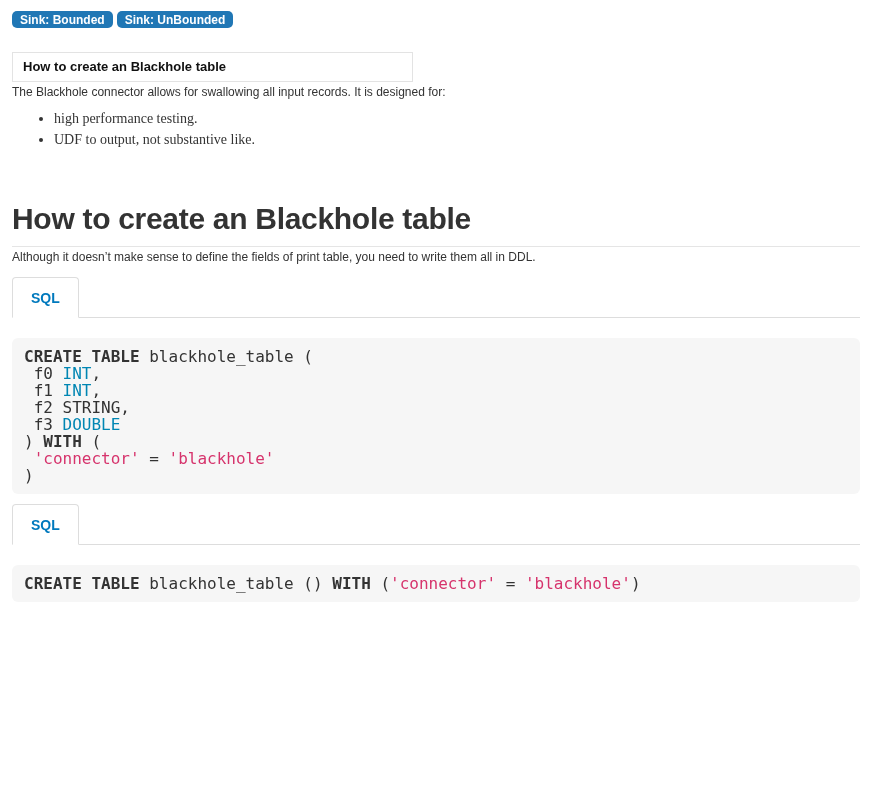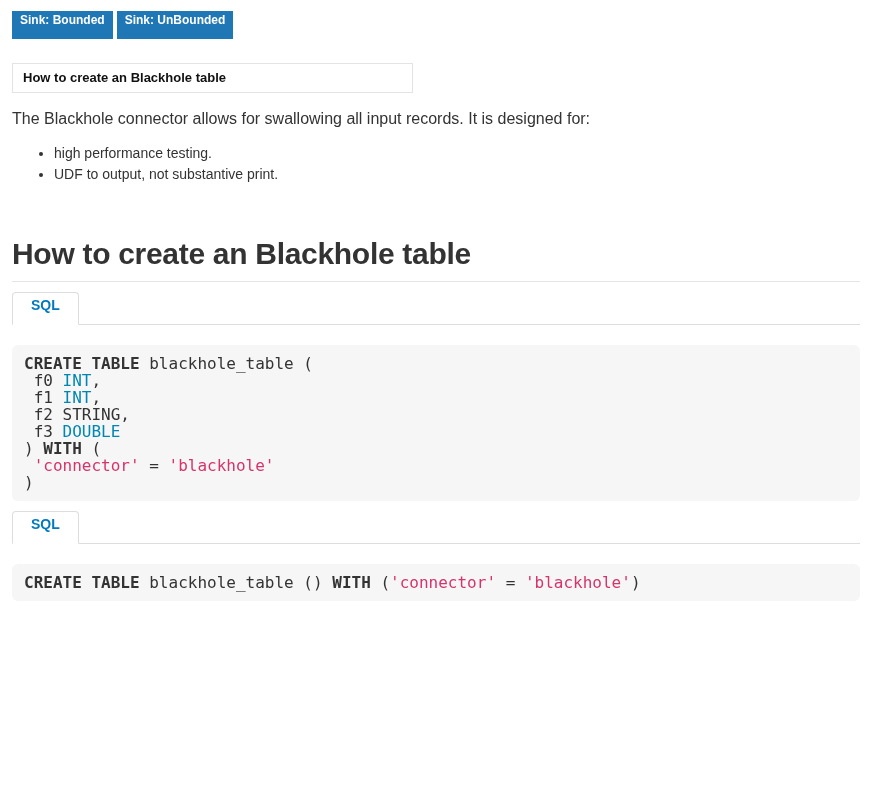--- a/index.html
+++ b/index.html
@@ -21,49 +21,49 @@
     margin-top: 13px;
     letter-spacing: -0.5px;
   }
   .badge-row { margin-top: 11px; display: flex; gap: 4px; }
   .badge {
     display: inline-block;
     background: #2077b5;
     color: #ffffff;
     font-size: 12px;
     font-weight: bold;
-    padding: 3px 8px 12px 8px;
-    border-radius: 0;
+    padding: 3px 8px 1px 8px;
+    border-radius: 5px;
     line-height: 13px;
   }
   .toc-box {
     margin-top: 24px;
     width: 401px;
     border: 1px solid #e3e3e3;
     background: #ffffff;
   }
   .toc-item {
     display: block;
     font-size: 13px;
     font-weight: bold;
     color: #111111;
     padding: 6px 10px 7px 10px;
     text-decoration: none;
     cursor: pointer;
   }
   .toc-item + .toc-item { border-top: 1px solid #e7e7e7; }
   p.body-text {
-    font-size: 16px;
+    font-size: 12px;
     line-height: 20px;
-    margin-top: 16px;
     color: #333333;
   }
   ul.bullet-list {
-    margin-top: 14px;
+    margin-top: 6px;
     margin-left: 42px;
+    font-family: Liberation Serif, serif;
   }
   ul.bullet-list li {
     font-size: 14px;
     line-height: 21px;
     color: #333333;
   }
   h2.section-heading {
     margin-top: 52px;
     font-size: 30px;
     font-weight: bold;
@@ -72,21 +72,21 @@
     border-bottom: 1px solid #e5e5e5;
     letter-spacing: -0.3px;
   }
   .tabbar {
     margin-top: 10px;
     border-bottom: 1px solid #dddddd;
   }
   .tab {
     display: inline-block;
     margin-bottom: -1px;
-    padding: 4px 18px 11px 18px;
+    padding: 12px 18px 11px 18px;
     font-size: 14px;
     font-weight: bold;
     color: #0079bd;
     background: #ffffff;
     border: 1px solid #dddddd;
     border-bottom: 1px solid #ffffff;
     border-radius: 4px 4px 0 0;
     cursor: pointer;
   }
   pre.code-block {
@@ -119,26 +119,27 @@
   </div>
 
   <div class="toc-box">
     <a class="toc-item">How to create an Blackhole table</a>
   </div>
 
   <p class="body-text">The Blackhole connector allows for swallowing all input records. It is designed for:</p>
 
   <ul class="bullet-list">
     <li>high performance testing.</li>
-    <li>UDF to output, not substantive print.</li>
+    <li>UDF to output, not substantive like.</li>
   </ul>
 
 
   <h2 class="section-heading">How to create an Blackhole table</h2>
 
+  <p class="body-text">Although it doesn’t make sense to define the fields of print table, you need to write them all in DDL.</p>
 
   <div class="tabbar">
     <span class="tab">SQL</span>
   </div>
 
   <pre class="code-block"><div class="code-line"><span class="tok-k">CREATE TABLE</span><span class="tok-t"> blackhole_table (</span></div><div class="code-line"><span class="tok-t"> f0 </span><span class="tok-b">INT</span><span class="tok-t">,</span></div><div class="code-line"><span class="tok-t"> f1 </span><span class="tok-b">INT</span><span class="tok-t">,</span></div><div class="code-line"><span class="tok-t"> f2 STRING,</span></div><div class="code-line"><span class="tok-t"> f3 </span><span class="tok-b">DOUBLE</span></div><div class="code-line"><span class="tok-t">) </span><span class="tok-k">WITH</span><span class="tok-t"> (</span></div><div class="code-line"><span class="tok-t"> </span><span class="tok-s">'connector'</span><span class="tok-t"> = </span><span class="tok-s">'blackhole'</span></div><div class="code-line"><span class="tok-t">)</span></div></pre>
 
 
   <div class="tabbar">
     <span class="tab">SQL</span>

